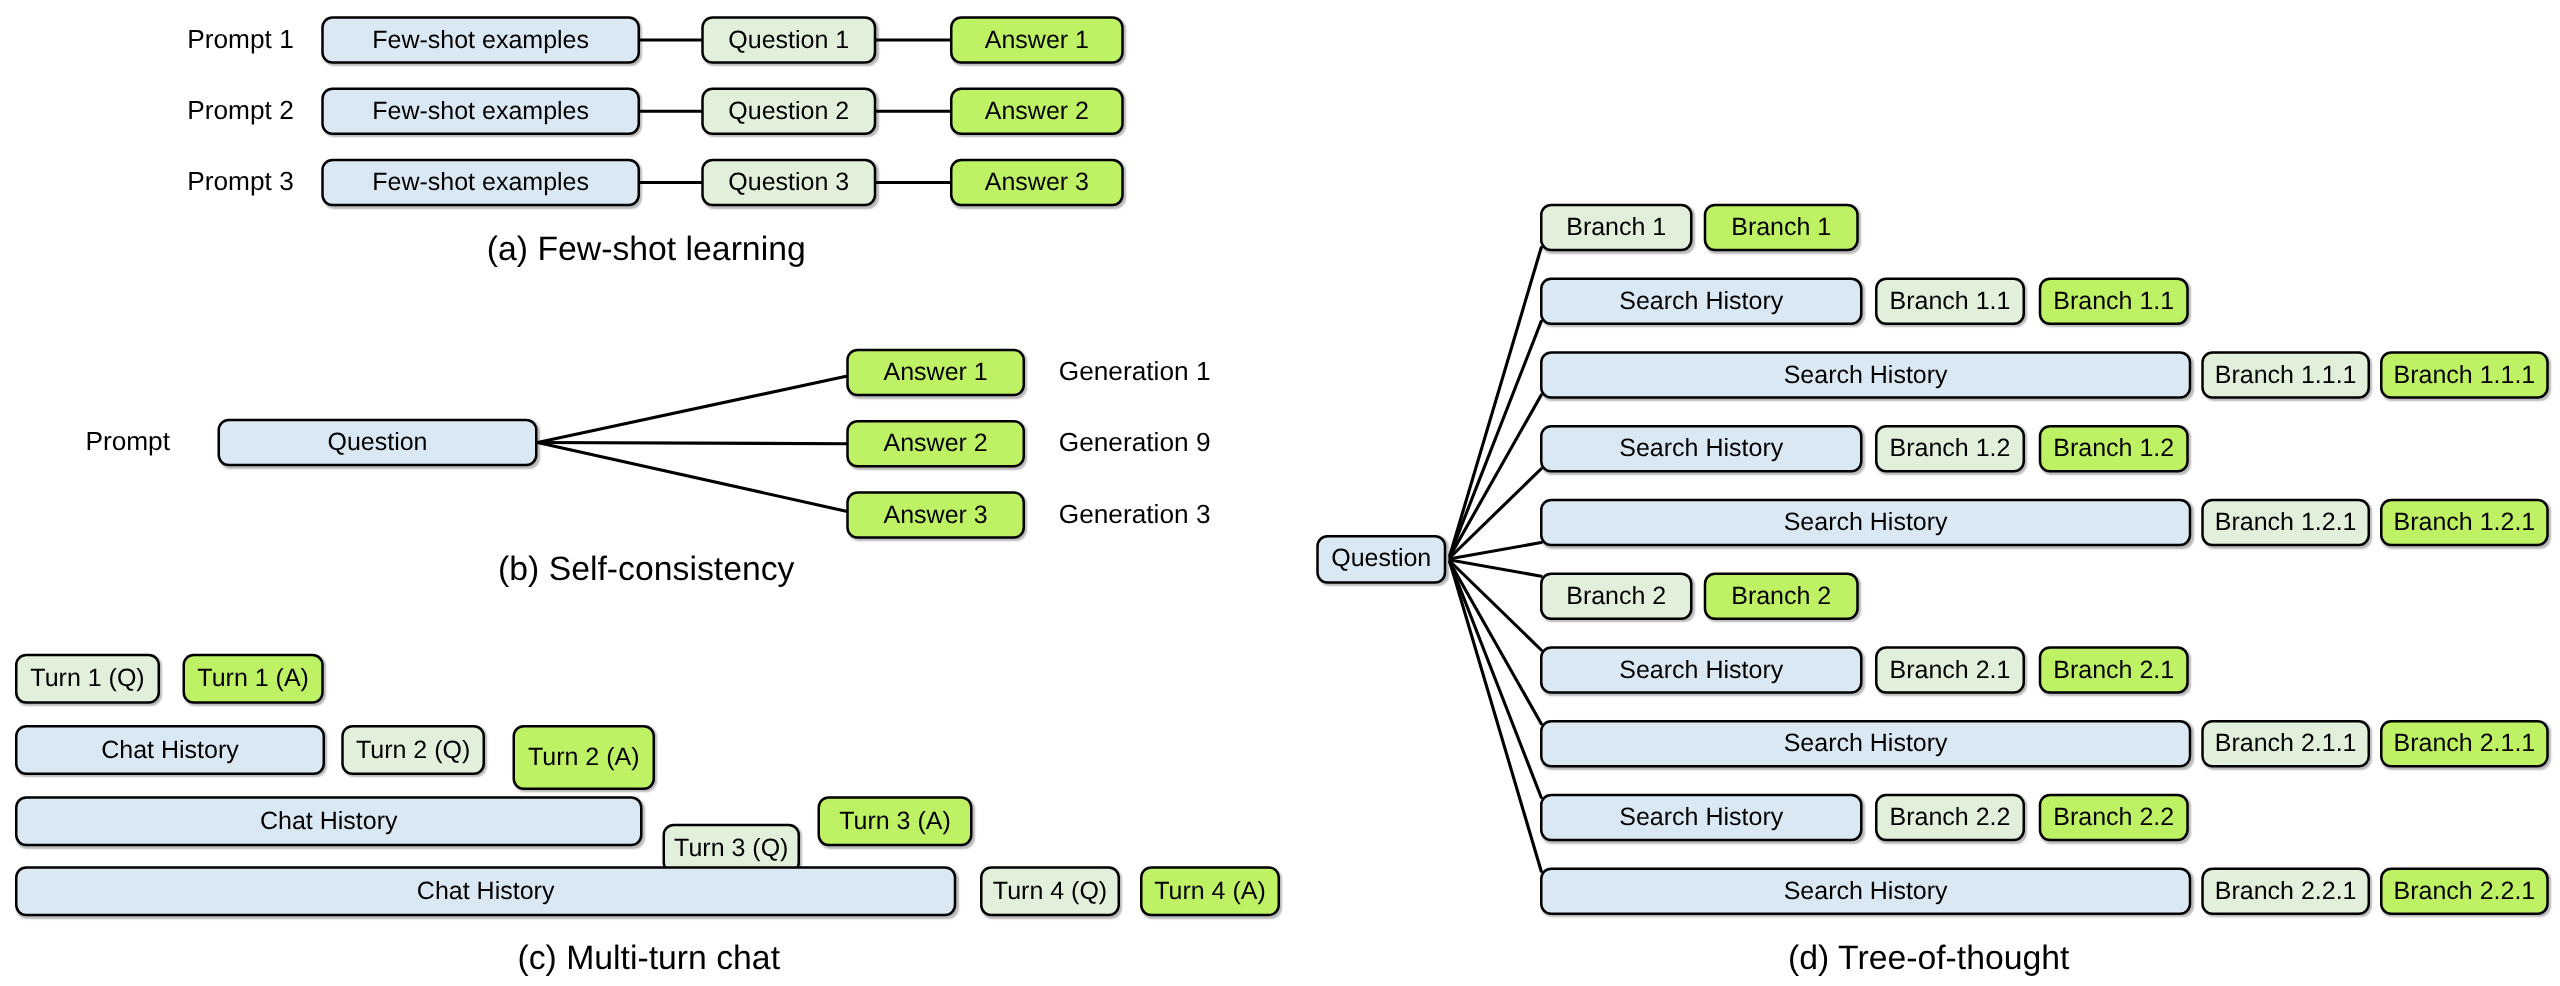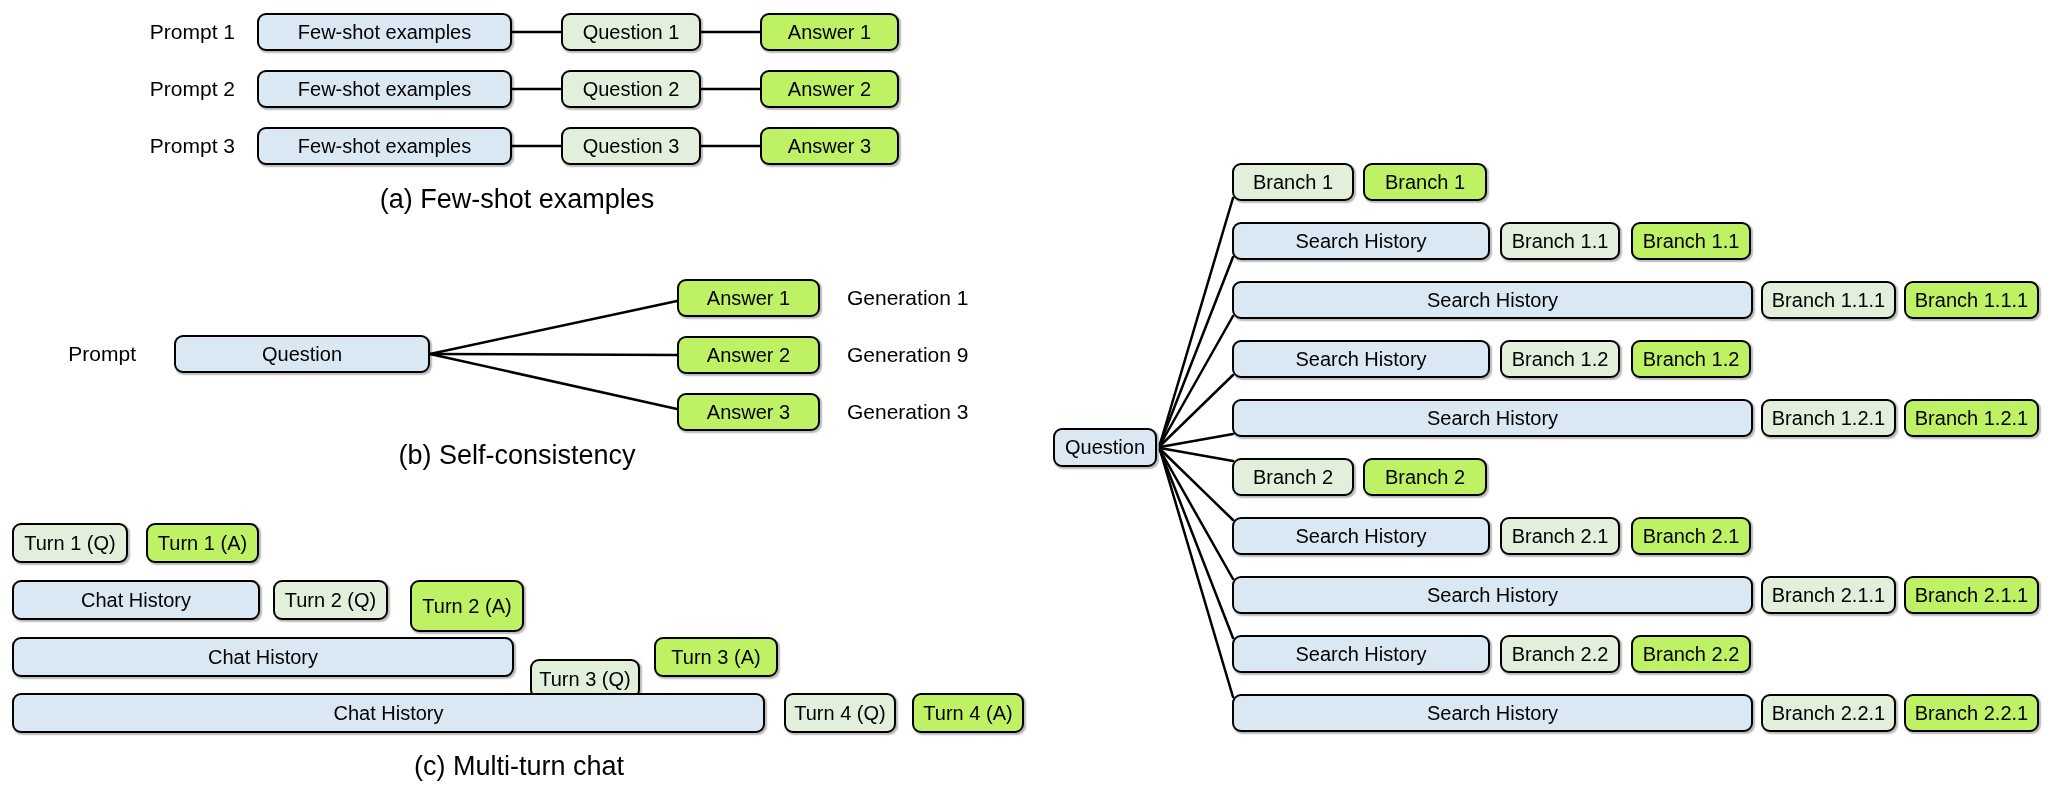--- a/index.html
+++ b/index.html
@@ -67,21 +67,21 @@
   <div class="side-label right-align" style="left:115px;top:70px;width:120px">Prompt 2</div>
   <div class="box blue" style="left:257px;top:70px;width:255px">Few-shot examples</div>
   <div class="box green" style="left:561px;top:70px;width:140px">Question 2</div>
   <div class="box yellow" style="left:760px;top:70px;width:139px">Answer 2</div>
 
   <div class="side-label right-align" style="left:115px;top:127px;width:120px">Prompt 3</div>
   <div class="box blue" style="left:257px;top:127px;width:255px">Few-shot examples</div>
   <div class="box green" style="left:561px;top:127px;width:140px">Question 3</div>
   <div class="box yellow" style="left:760px;top:127px;width:139px">Answer 3</div>
 
-  <div class="caption" style="left:267px;top:184px">(a) Few-shot examples</div>
+  <div class="caption" style="left:267px;top:184px">(a) Few-shot learning</div>
 
   <div class="side-label right-align" style="left:40px;top:335px;width:96px">Prompt</div>
   <div class="box blue" style="left:174px;top:335px;width:256px">Question</div>
 
   <div class="box yellow" style="left:677px;top:279px;width:143px">Answer 1</div>
   <div class="side-label" style="left:847px;top:279px;width:140px">Generation 1</div>
 
   <div class="box yellow" style="left:677px;top:336px;width:143px">Answer 2</div>
   <div class="side-label" style="left:847px;top:336px;width:140px">Generation 9</div>
 
@@ -140,14 +140,15 @@
   <div class="box yellow" style="left:1904px;top:576px;width:135px">Branch 2.1.1</div>
 
   <div class="box blue" style="left:1232px;top:635px;width:258px">Search History</div>
   <div class="box green" style="left:1500px;top:635px;width:120px">Branch 2.2</div>
   <div class="box yellow" style="left:1631px;top:635px;width:120px">Branch 2.2</div>
 
   <div class="box blue" style="left:1232px;top:694px;width:521px">Search History</div>
   <div class="box green" style="left:1761px;top:694px;width:135px">Branch 2.2.1</div>
   <div class="box yellow" style="left:1904px;top:694px;width:135px">Branch 2.2.1</div>
 
+  <div class="caption" style="left:1293px;top:751px">(d) Tree-of-thought</div>
 
 </div>
 
 </body></html>

